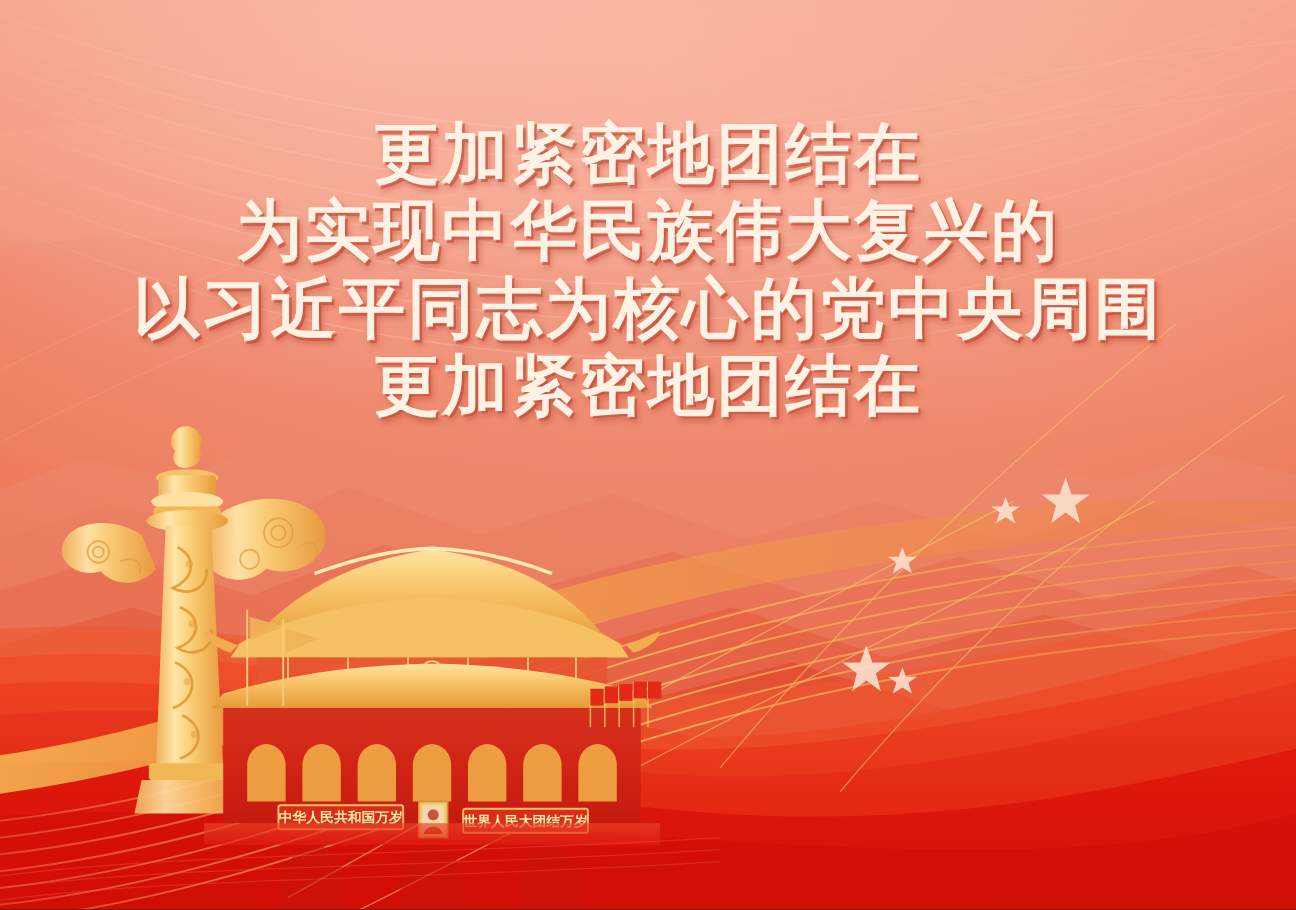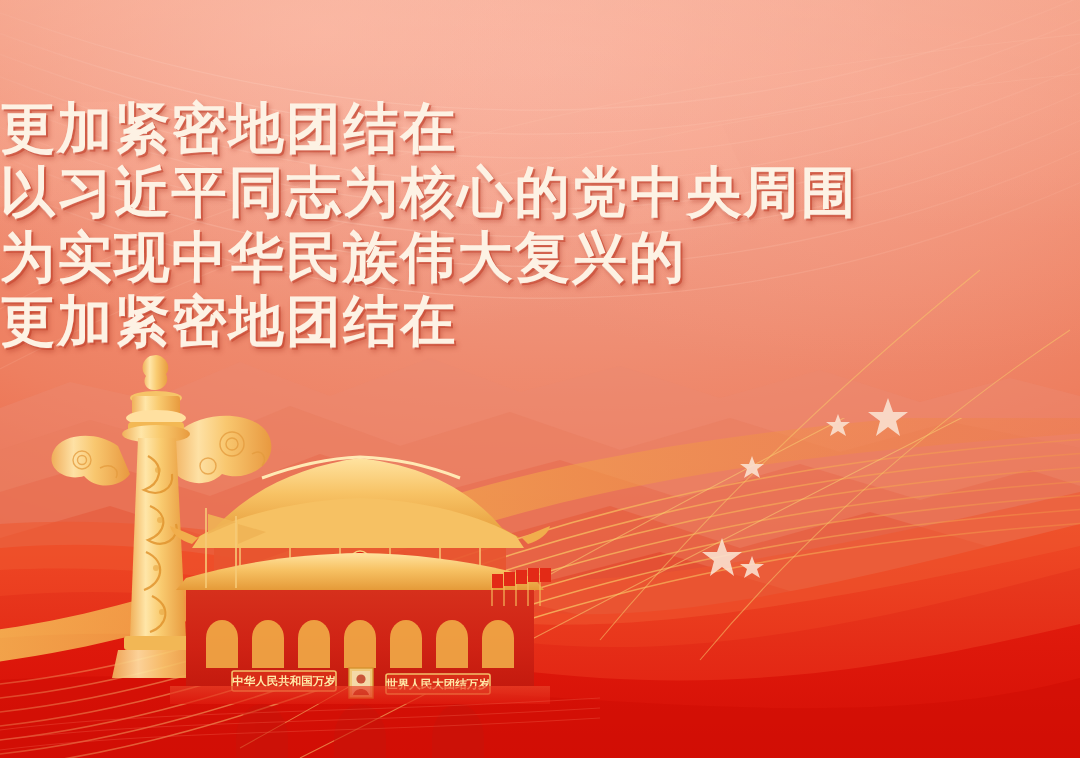--- a/index.html
+++ b/index.html
@@ -32,21 +32,21 @@
 
   
   .ribbons { position:absolute; left:0; right:0; bottom:0; height:340px; pointer-events:none; }
 
   
   .stars { position:absolute; inset:0; pointer-events:none; }
 
   
   .headline {
     position:absolute; left:0; right:0; top:96px;
-    z-index:40;
+    text-align:center; z-index:40;
   }
   .hl-line {
     display:block;
     color:#fdf2e4;
     font-weight:700;
     letter-spacing:.04em;
     line-height:1.17;
     text-shadow:
        2px 2px 0 rgba(196,62,40,.55),
        3px 4px 5px rgba(170,48,30,.40),
@@ -175,22 +175,22 @@
       <polygon points="888,398 893,412 908,412 896,421 900,436 888,427 876,436 880,421 868,412 883,412"></polygon>
       <polygon points="838,414 841,422 850,422 843,427 846,436 838,431 830,436 833,427 826,422 835,422"></polygon>
       <polygon points="722,538 727,552 742,552 730,561 734,576 722,567 710,576 714,561 702,552 717,552"></polygon>
       <polygon points="752,456 755,464 764,464 757,469 760,478 752,473 744,478 747,469 740,464 749,464"></polygon>
       <polygon points="752,556 755,564 764,564 757,569 760,578 752,573 744,578 747,569 740,564 749,564"></polygon>
     </g>
   </svg>
 
   <div class="headline">
     <span class="hl-line hl-1">更加紧密地团结在</span>
+    <span class="hl-line hl-3">为实现中华民族伟大复兴的</span>
     <span class="hl-line hl-2">以习近平同志为核心的党中央周围</span>
-    <span class="hl-line hl-3">为实现中华民族伟大复兴的</span>
     <span class="hl-line hl-4">更加紧密地团结在</span>
   </div>
 
   <svg class="monuments" viewBox="0 0 600 420" preserveAspectRatio="none">
     <defs>
       <linearGradient id="goldCol" x1="0" y1="0" x2="1" y2="0">
         <stop offset="0%" stop-color="#f0b05a"></stop>
         <stop offset="28%" stop-color="#ffe6a8"></stop>
         <stop offset="55%" stop-color="#f9cb70"></stop>
         <stop offset="100%" stop-color="#e89a3e"></stop>

